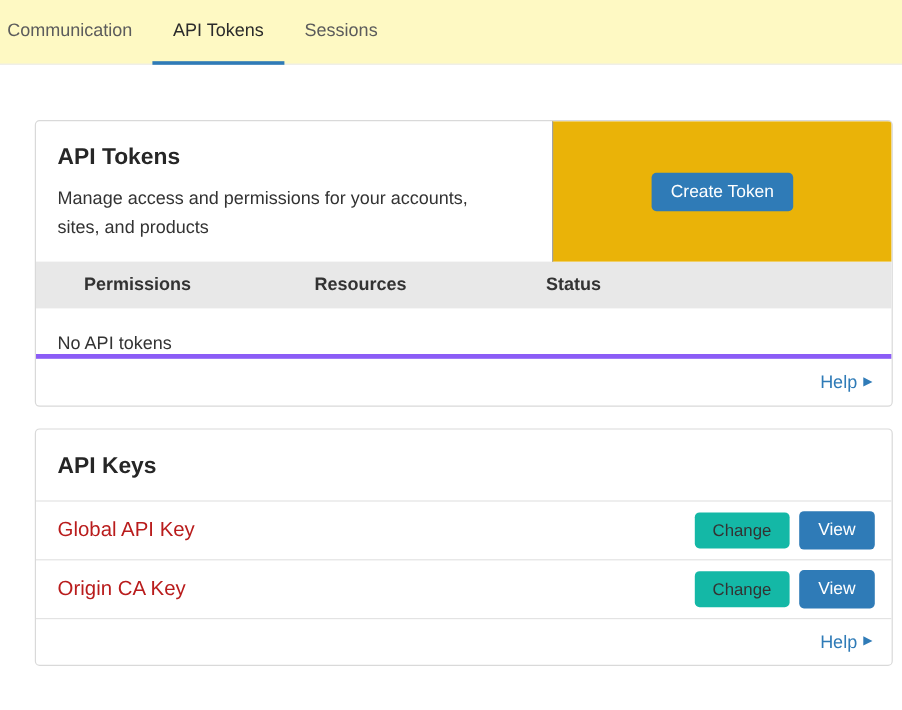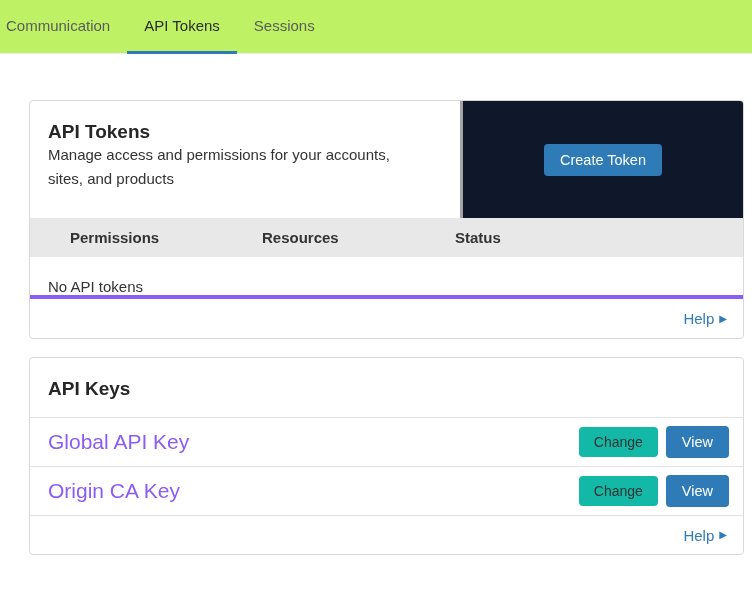--- a/index.html
+++ b/index.html
@@ -7,21 +7,21 @@
     width: 752px; height: 592px;
     background: #ffffff;
     font-family: "Liberation Sans", sans-serif;
     color: #333;
     overflow: hidden;
   }
 
   
   .tabbar {
     width: 752px; height: 54px;
-    background: #bef264;
+    background: #fef9c3;
     border-bottom: 1px solid #ededed;
     display: flex;
     align-items: stretch;
     padding-left: 6px;
   }
   .tab {
     display: flex;
     align-items: center;
     padding: 0 17px;
     font-size: 15px;
@@ -49,32 +49,33 @@
   .card.keys   { margin-top: 18px; }
 
   
   .tokens-header { display: flex; height: 117px; }
   .tokens-header-left {
     width: 430px;
     padding: 20px 18px 0 18px;
   }
   .tokens-header-right {
     flex: 1;
-    background: #0f172a;
-    border-left: 3px solid #a3a3a3;
+    background: #eab308;
+    border-left: 1px solid #a3a3a3;
     display: flex;
     align-items: center;
     justify-content: center;
   }
   .card-title {
     font-size: 19px;
     font-weight: bold;
     color: #262626;
   }
   .card-desc {
+    margin-top: 11px;
     font-size: 15px;
     line-height: 24px;
     color: #333;
     max-width: 378px;
   }
 
   .btn-primary {
     background: #2f7bb7;
     color: #ffffff;
     border: none;
@@ -145,21 +146,21 @@
   
   .keys-header { padding: 20px 18px 17px 18px; }
   .keys-header .card-desc { margin-top: 11px; }
   .key-row {
     height: 49px;
     border-top: 1px solid #e3e3e3;
     display: flex;
     align-items: center;
     padding: 0 14px 0 18px;
   }
-  .key-name { flex: 1; font-size: 21px; color: #8b5cf6; }
+  .key-name { flex: 1; font-size: 17px; color: #b91c1c; }
   .key-row .btn-secondary { margin-right: 8px; }
 </style>
 </head>
 <body>
 
 <nav class="tabbar">
   <div class="tab">Communication</div>
   <div class="tab active">API Tokens</div>
   <div class="tab">Sessions</div>
 </nav>

